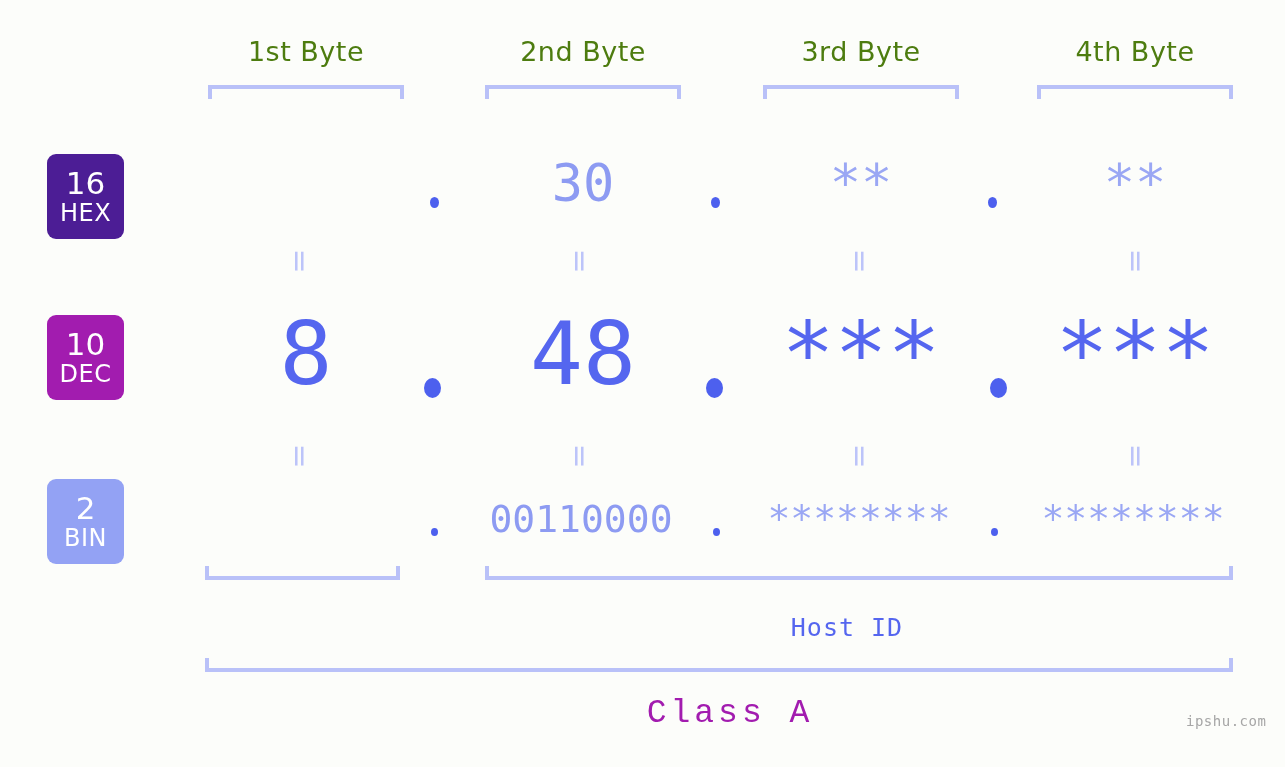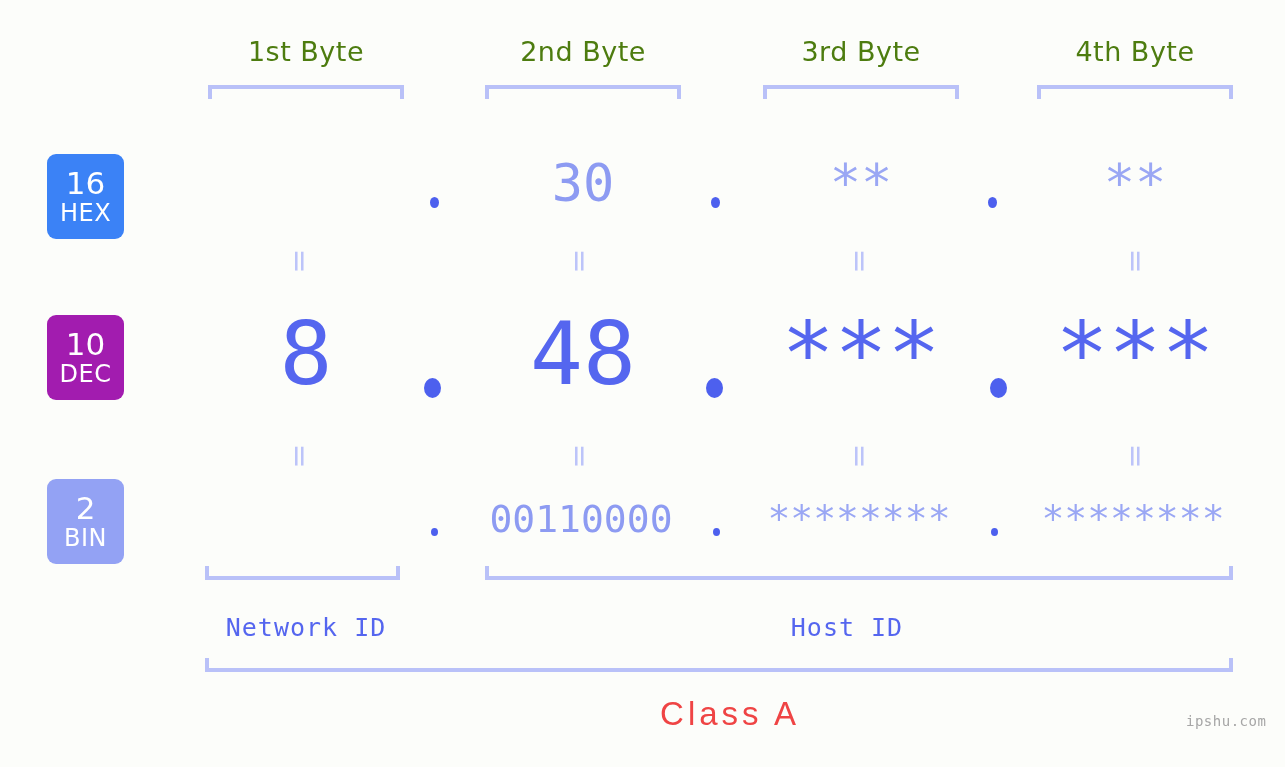--- a/index.html
+++ b/index.html
@@ -126,23 +126,23 @@
   
   .section-label {
     font-family: "DejaVu Sans Mono", monospace;
     font-size: 25px;
     color: #5566ef;
     text-align: center;
     white-space: nowrap;
     letter-spacing: 1px;
   }
   .class-label {
-    font-family: Liberation Sans, sans-serif;
+    font-family: Liberation Mono, monospace;
     font-size: 33px;
-    color: #ef4444;
+    color: #a21caf;
     text-align: center;
     white-space: nowrap;
     letter-spacing: 4px;
   }
 
   
   .watermark {
     font-family: "DejaVu Sans Mono", monospace;
     font-size: 14px;
     color: #a6a6a6;
@@ -158,21 +158,21 @@
   <div class="abs byte-label" style="left:208px; top:36px; width:196px;">1st Byte</div>
   <div class="abs byte-label" style="left:485px; top:36px; width:196px;">2nd Byte</div>
   <div class="abs byte-label" style="left:763px; top:36px; width:196px;">3rd Byte</div>
   <div class="abs byte-label" style="left:1037px; top:36px; width:196px;">4th Byte</div>
 
   <div class="abs bracket-top" style="left:208px; top:85px; width:196px;"></div>
   <div class="abs bracket-top" style="left:485px; top:85px; width:196px;"></div>
   <div class="abs bracket-top" style="left:763px; top:85px; width:196px;"></div>
   <div class="abs bracket-top" style="left:1037px; top:85px; width:196px;"></div>
 
-  <div class="abs badge" style="left:47px; top:154px; background:#3b82f6;">
+  <div class="abs badge" style="left:47px; top:154px; background:#4c1d95;">
     <span class="num">16</span>
     <span class="nam">HEX</span>
   </div>
   <div class="abs badge" style="left:47px; top:315px; background:#a21caf;">
     <span class="num">10</span>
     <span class="nam">DEC</span>
   </div>
   <div class="abs badge" style="left:47px; top:479px; background:#93a2f4;">
     <span class="num">2</span>
     <span class="nam">BIN</span>
@@ -206,21 +206,20 @@
   <div class="abs dot dot-bin" style="left:431px; top:528px;"></div>
   <div class="abs bin-val" style="left:481px; top:500px; width:200px;">00110000</div>
   <div class="abs dot dot-bin" style="left:713px; top:528px;"></div>
   <div class="abs bin-val masked" style="left:759px; top:500px; width:200px;">********</div>
   <div class="abs dot dot-bin" style="left:991px; top:528px;"></div>
   <div class="abs bin-val masked" style="left:1033px; top:500px; width:200px;">********</div>
 
   <div class="abs bracket-bottom" style="left:205px; top:566px; width:195px;"></div>
   <div class="abs bracket-bottom" style="left:485px; top:566px; width:748px;"></div>
 
-  <div class="abs section-label" style="left:208px; top:613px; width:196px;">Network ID</div>
   <div class="abs section-label" style="left:749px; top:613px; width:196px;">Host ID</div>
 
   <div class="abs bracket-bottom" style="left:205px; top:658px; width:1028px;"></div>
 
   <div class="abs class-label" style="left:530px; top:695px; width:400px;">Class A</div>
 
   <div class="abs watermark" style="left:1186px; top:713px;">ipshu.com</div>
 
 </div>
 

